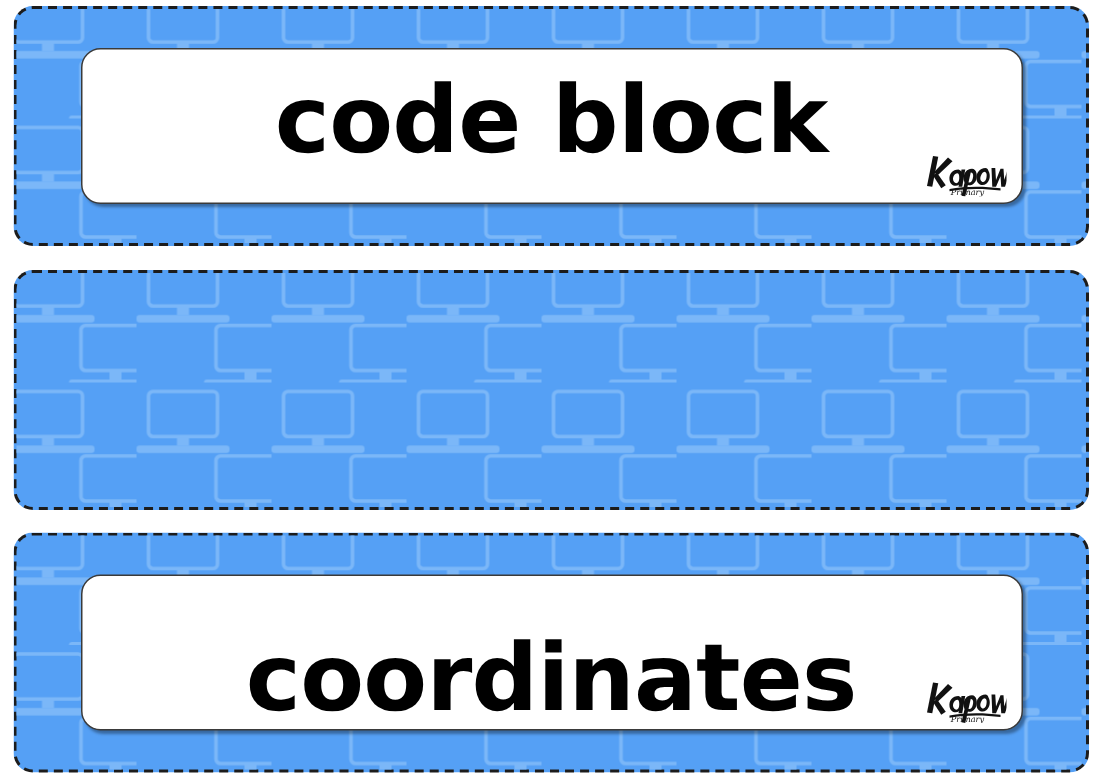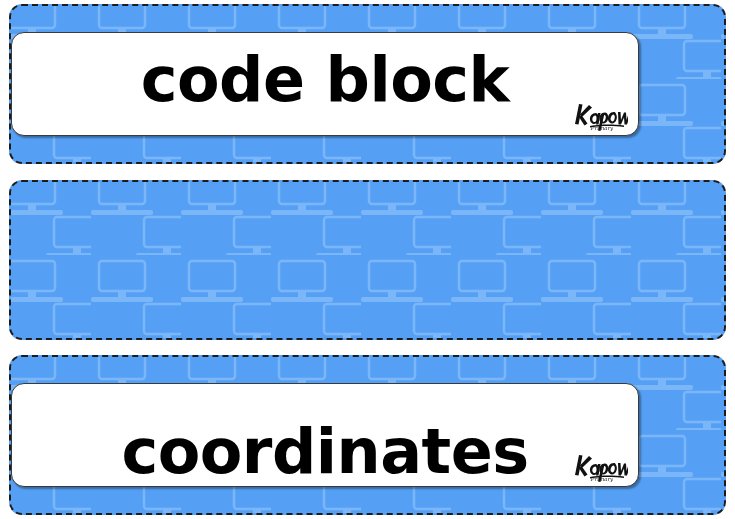--- a/index.html
+++ b/index.html
@@ -33,20 +33,21 @@
     width: 717px;
     height: 160px;
     margin: 0 auto;
     box-sizing: border-box;
     border: 2px dashed #1c1c1c;
     border-radius: 13px;
     background-color: #55a0f5;
     overflow: hidden;
     display: flex;
     align-items: center;
+    justify-content: center;
   }
 
   
   .pattern {
     position: absolute;
     left: -10px;
     top: -14px;
     width: 760px;
     height: 200px;
     pointer-events: none;

